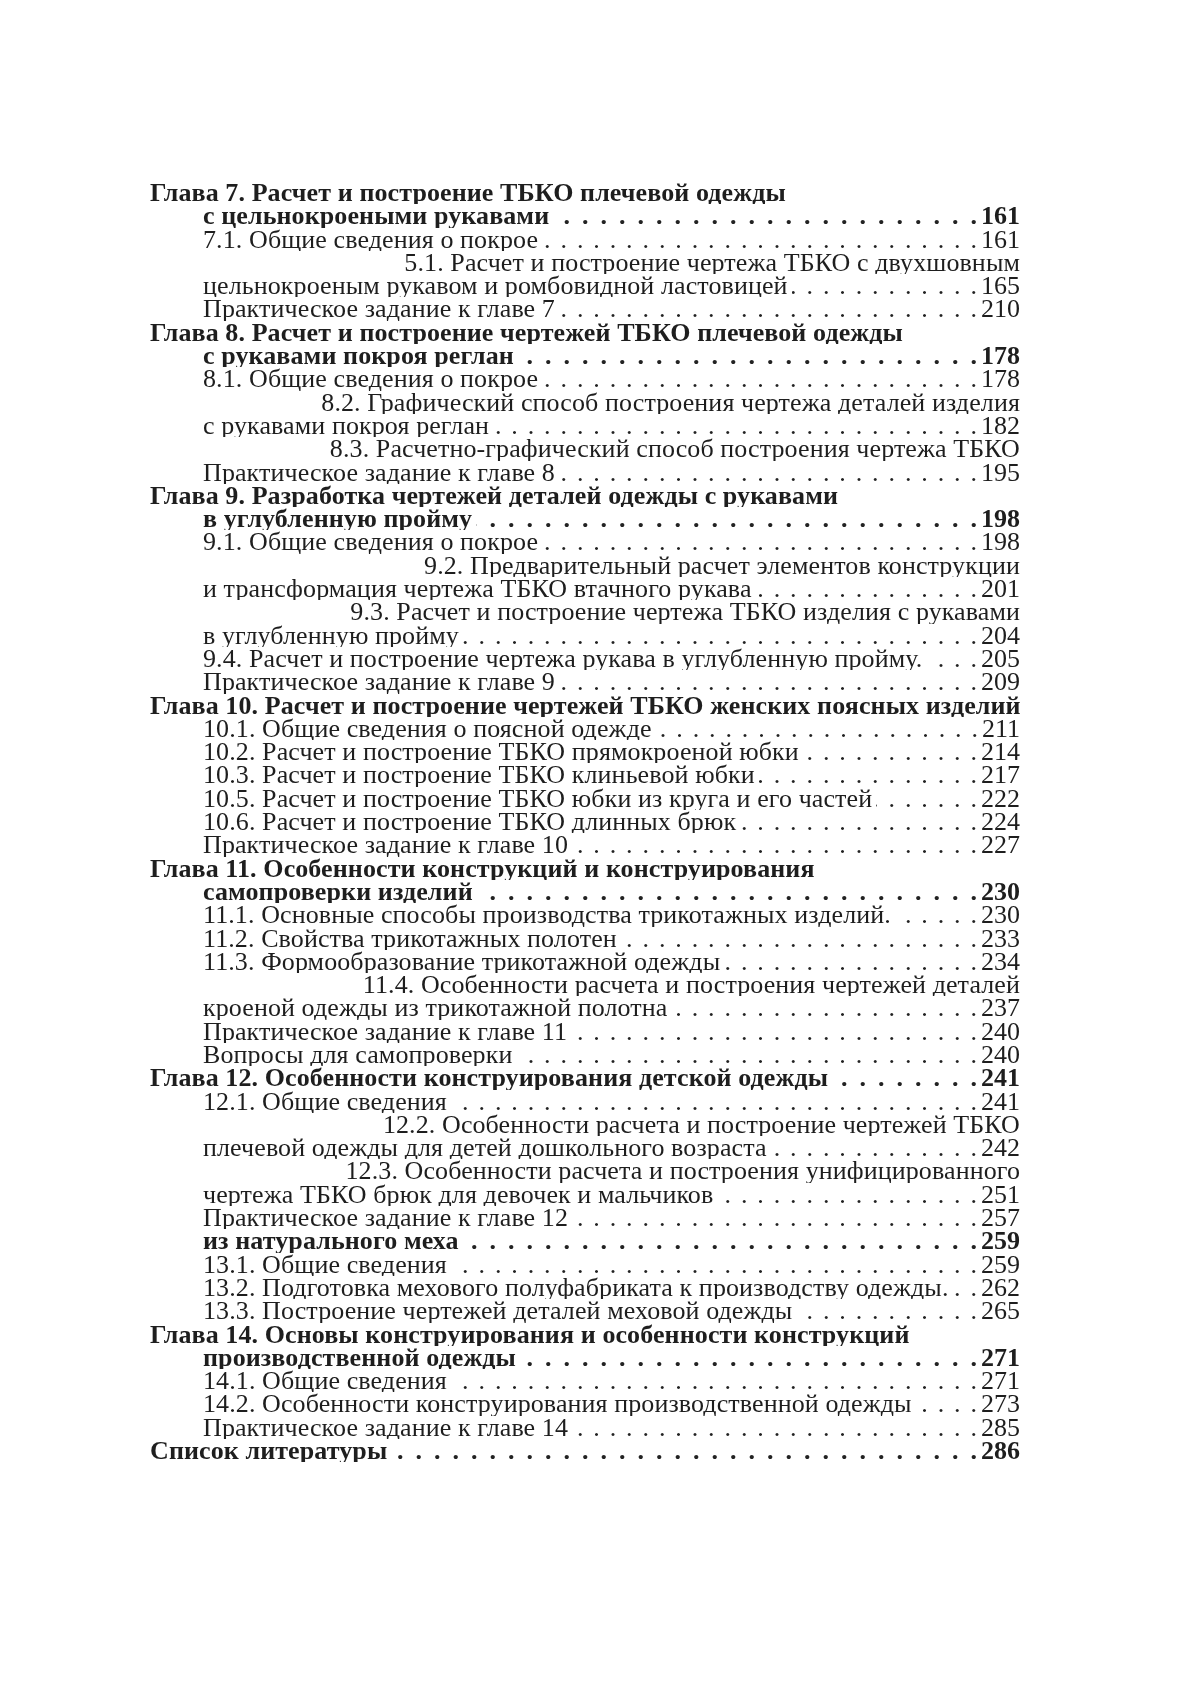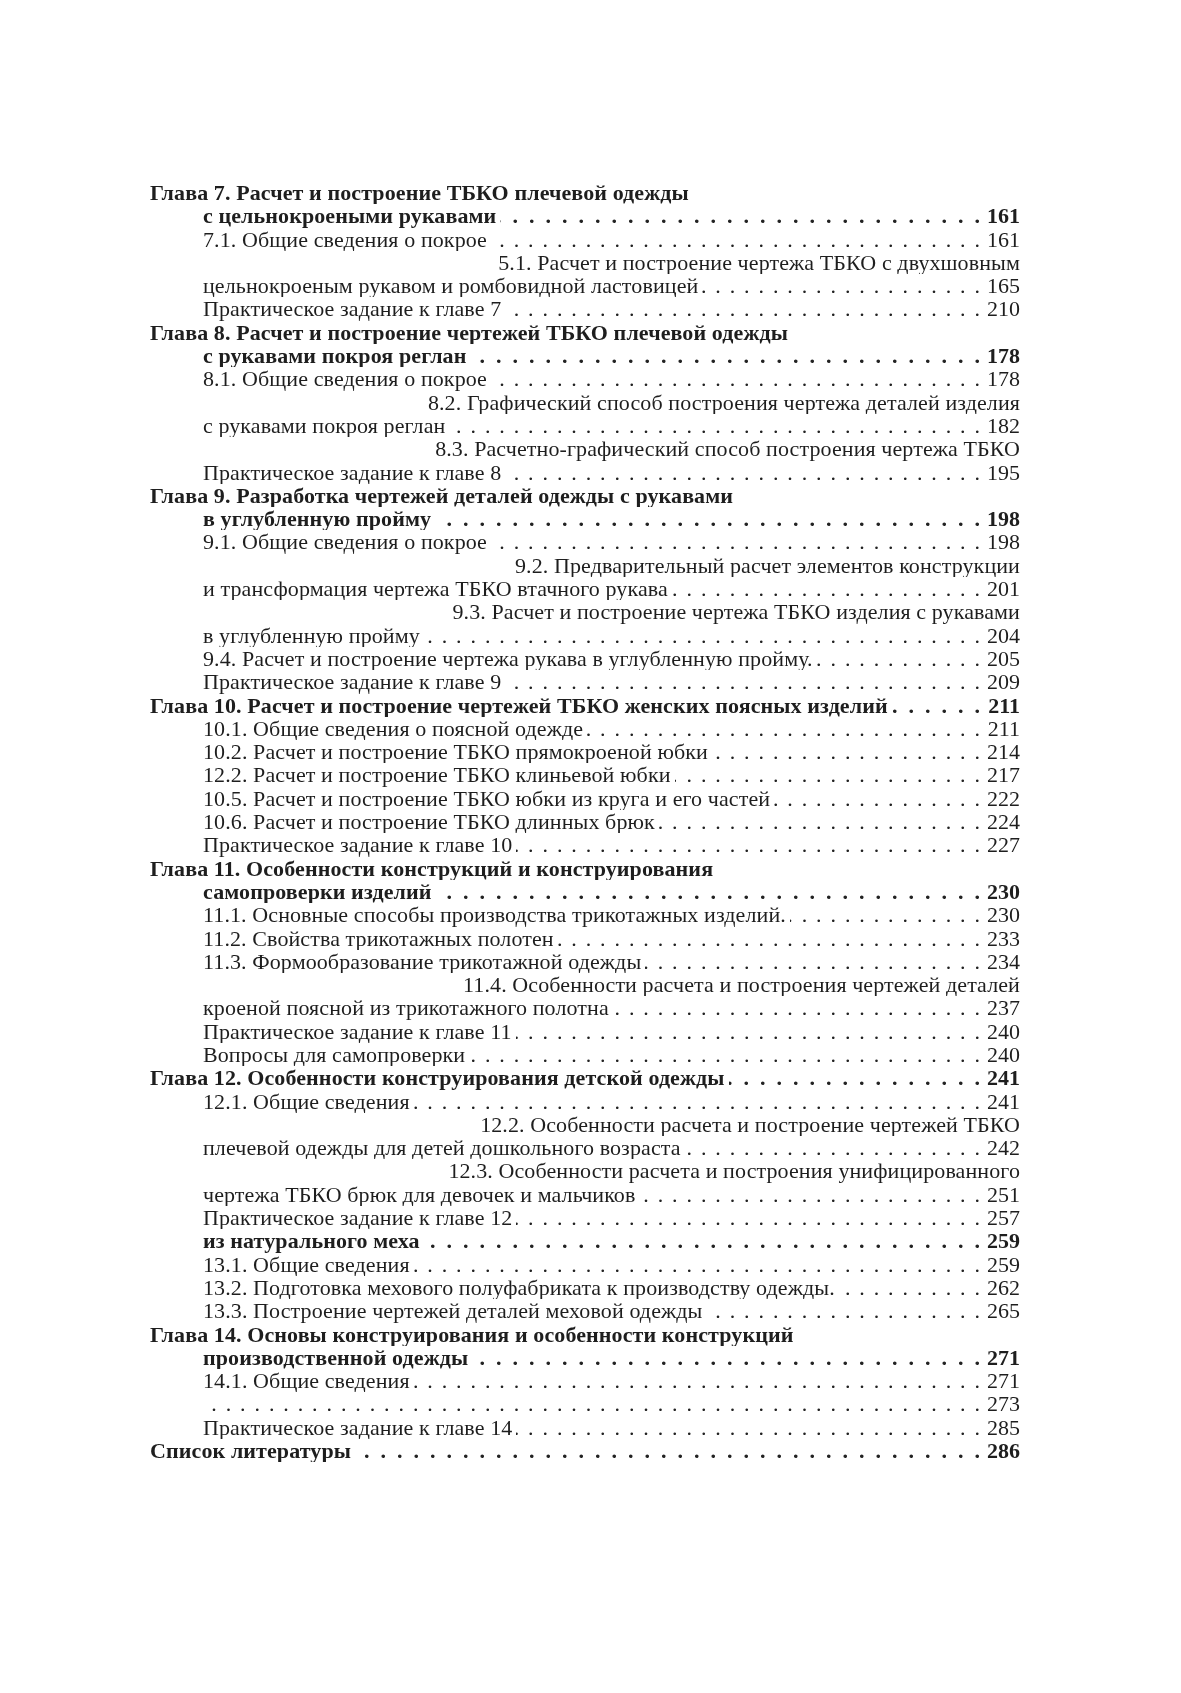--- a/index.html
+++ b/index.html
@@ -3,21 +3,21 @@
   <meta charset="utf-8">
   <style>
     html, body { margin: 0; padding: 0; background: #ffffff; }
     body { width: 1181px; height: 1693px; position: relative; overflow: hidden; }
     .toc {
       position: absolute;
       left: 150px;
       top: 181px;
       width: 870px;
       font-family: "Liberation Serif", "DejaVu Serif", serif;
-      font-size: 22px;
+      font-size: 26px;
       line-height: 23.3px;
       color: #1e1e1e;
     }
     .line {
       display: flex;
       align-items: baseline;
       white-space: nowrap;
       overflow: hidden;
       height: 23.3px;
     }
@@ -150,21 +150,21 @@
       <span class="txt">10.1. Общие сведения о поясной одежде</span>
       <span class="leader"></span>
       <span class="page">211</span>
     </div>
     <div class="line indent1">
       <span class="txt">10.2. Расчет и построение ТБКО прямокроеной юбки</span>
       <span class="leader"></span>
       <span class="page">214</span>
     </div>
     <div class="line indent1">
-      <span class="txt">12.2. Расчет и построение ТБКО клиньевой юбки</span>
+      <span class="txt">10.3. Расчет и построение ТБКО клиньевой юбки</span>
       <span class="leader"></span>
       <span class="page">217</span>
     </div>
     <div class="line indent1">
       <span class="txt">10.5. Расчет и построение ТБКО юбки из круга и его частей</span>
       <span class="leader"></span>
       <span class="page">222</span>
     </div>
     <div class="line indent1">
       <span class="txt">10.6. Расчет и построение ТБКО длинных брюк</span>
@@ -196,21 +196,21 @@
     </div>
     <div class="line indent1">
       <span class="txt">11.3. Формообразование трикотажной одежды</span>
       <span class="leader"></span>
       <span class="page">234</span>
     </div>
     <div class="line indent1">
       <span class="txt">11.4. Особенности расчета и построения чертежей деталей</span>
     </div>
     <div class="line indent1">
-      <span class="txt">кроеной поясной из трикотажного полотна</span>
+      <span class="txt">кроеной одежды из трикотажной полотна</span>
       <span class="leader"></span>
       <span class="page">237</span>
     </div>
     <div class="line indent1">
       <span class="txt">Практическое задание к главе 11</span>
       <span class="leader"></span>
       <span class="page">240</span>
     </div>
     <div class="line indent1">
       <span class="txt">Вопросы для самопроверки</span>
@@ -275,20 +275,21 @@
       <span class="txt">производственной одежды</span>
       <span class="leader"></span>
       <span class="page">271</span>
     </div>
     <div class="line indent1">
       <span class="txt">14.1. Общие сведения</span>
       <span class="leader"></span>
       <span class="page">271</span>
     </div>
     <div class="line indent1">
+      <span class="txt">14.2. Особенности конструирования производственной одежды</span>
       <span class="leader"></span>
       <span class="page">273</span>
     </div>
     <div class="line indent1">
       <span class="txt">Практическое задание к главе 14</span>
       <span class="leader"></span>
       <span class="page">285</span>
     </div>
     <div class="line bold">
       <span class="txt">Список литературы</span>

